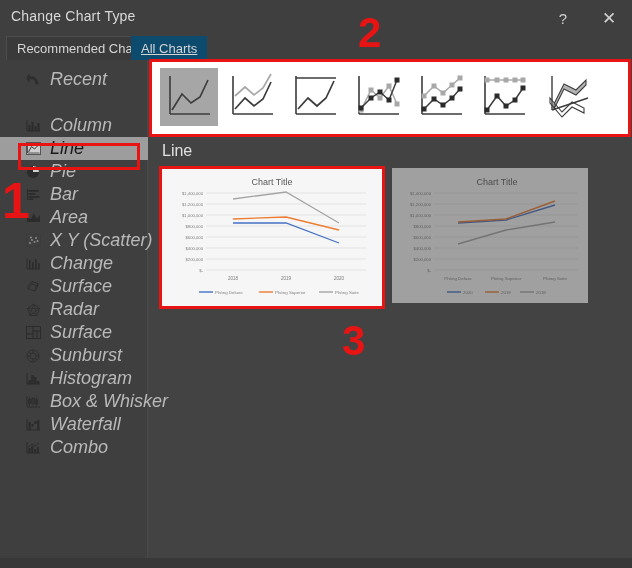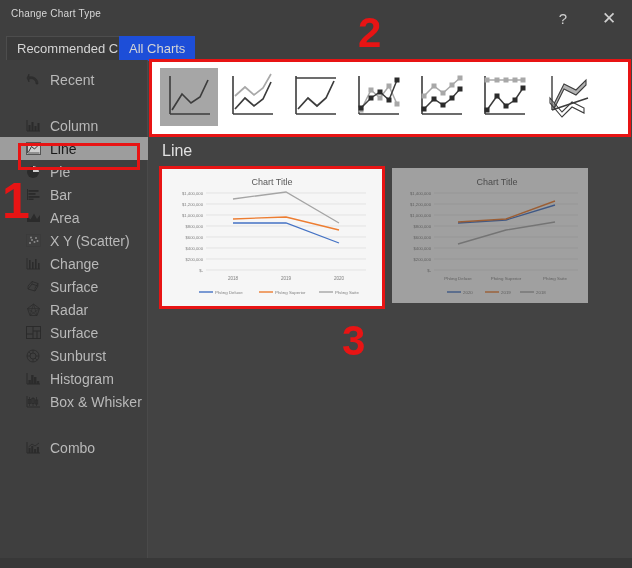--- a/index.html
+++ b/index.html
@@ -6,42 +6,42 @@
   body{
     width:632px;height:568px;overflow:hidden;
     background:#3f3f3f;
     font-family:"Liberation Sans", sans-serif;
     -webkit-font-smoothing:antialiased;
   }
   .dialog{position:relative;width:632px;height:568px;background:#434343;overflow:hidden;}
 
   
   .titlebar{position:absolute;left:0;top:0;width:632px;height:36px;background:#3f3f3f;}
-  .title-text{position:absolute;left:11px;top:8px;font-size:10px;color:#d8d8d8;letter-spacing:.2px;}
+  .title-text{position:absolute;left:11px;top:8px;font-size:14px;color:#d8d8d8;letter-spacing:.2px;}
   .tb-btn{position:absolute;top:0;width:46px;height:36px;display:flex;align-items:center;justify-content:center;
           color:#cfcfcf;font-size:15px;cursor:default;}
   .tb-help{right:46px;}
   .tb-close{right:0;font-size:17px;}
 
   
   .tabstrip{position:absolute;left:0;top:36px;width:632px;height:24px;background:#3f3f3f;}
   .tab{position:absolute;top:0;height:24px;display:flex;align-items:center;justify-content:center;
        font-size:13px;color:#d5d5d5;padding:0 10px;cursor:default;}
   .tab.inactive{left:6px;background:#3a3a3a;border:1px solid #4d4d4d;border-bottom:none;box-sizing:border-box;height:24px;}
-  .tab.active{left:119px;background:#1d4ed8;height:25px;}
+  .tab.active{left:131px;background:#0c4a6e;height:25px;text-decoration:underline;}
 
   
   .sidebar{position:absolute;left:0;top:60px;width:148px;height:498px;background:#3f3f3f;
            border-right:1px solid #4a4a4a;box-sizing:border-box;}
   .bottombar{position:absolute;left:0;top:558px;width:632px;height:10px;background:#383838;}
 
   
   .side-item{position:absolute;left:0;width:148px;height:23px;display:flex;align-items:center;cursor:default;}
   .side-item .ico{width:26px;height:18px;margin-left:20px;flex:0 0 26px;display:flex;align-items:center;justify-content:center;}
-  .side-item .lbl{font-size:14px;color:#b9b9b9;margin-left:4px;white-space:nowrap;}
+  .side-item .lbl{font-size:18px;color:#b9b9b9;margin-left:4px;white-space:nowrap;font-style:italic;}
   .side-item.selected{background:#9d9d9d;}
   .side-item.selected .lbl{color:#1a1a1a;}
 
   
   .redbox{position:absolute;border:3px solid #e81414;box-sizing:border-box;pointer-events:none;}
   .rednum{position:absolute;color:#e81414;font-weight:bold;line-height:1;
           font-family:"Liberation Sans", sans-serif;}
 
   
   .gallery{position:absolute;left:152px;top:62px;width:476px;height:72px;background:#ffffff;box-sizing:border-box;}
@@ -235,20 +235,32 @@
               <path d="M7 2 V11"></path>
               <rect x="5.8" y="3.5" width="2.4" height="5"></rect>
               <path d="M10.5 2 V11"></path>
               <rect x="9.3" y="5" width="2.4" height="4"></rect>
             </g>
           </svg>
       </span>
       <span class="lbl">Box &amp; Whisker</span>
     </div>
 
+    <div class="side-item" style="top:353px">
+      <span class="ico">
+        <svg width="15" height="13" viewBox="0 0 15 13">
+            <path d="M1 1 V12 H14" stroke="#2b2b2b" stroke-width="1" fill="none"></path>
+            <rect x="2.5" y="4" width="2.2" height="8" fill="#2b2b2b"></rect>
+            <rect x="5.4" y="6" width="2.2" height="2.5" fill="#2b2b2b"></rect>
+            <rect x="8.3" y="3" width="2.2" height="3" fill="#2b2b2b"></rect>
+            <rect x="11.2" y="2" width="2.2" height="10" fill="#2b2b2b"></rect>
+          </svg>
+      </span>
+      <span class="lbl">Waterfall</span>
+    </div>
 
     <div class="side-item" style="top:376px">
       <span class="ico">
         <svg width="15" height="13" viewBox="0 0 15 13">
             <path d="M1 1 V12 H14" stroke="#2b2b2b" stroke-width="1" fill="none"></path>
             <rect x="2.5" y="7" width="2" height="5" fill="#2b2b2b"></rect>
             <rect x="5.3" y="5" width="2" height="7" fill="#2b2b2b"></rect>
             <rect x="8.1" y="8" width="2" height="4" fill="#2b2b2b"></rect>
             <rect x="10.9" y="6" width="2" height="6" fill="#2b2b2b"></rect>
             <path d="M2.5 6 L6 3 L9 5 L13 2" stroke="#2b2b2b" stroke-width=".9" fill="none"></path>

